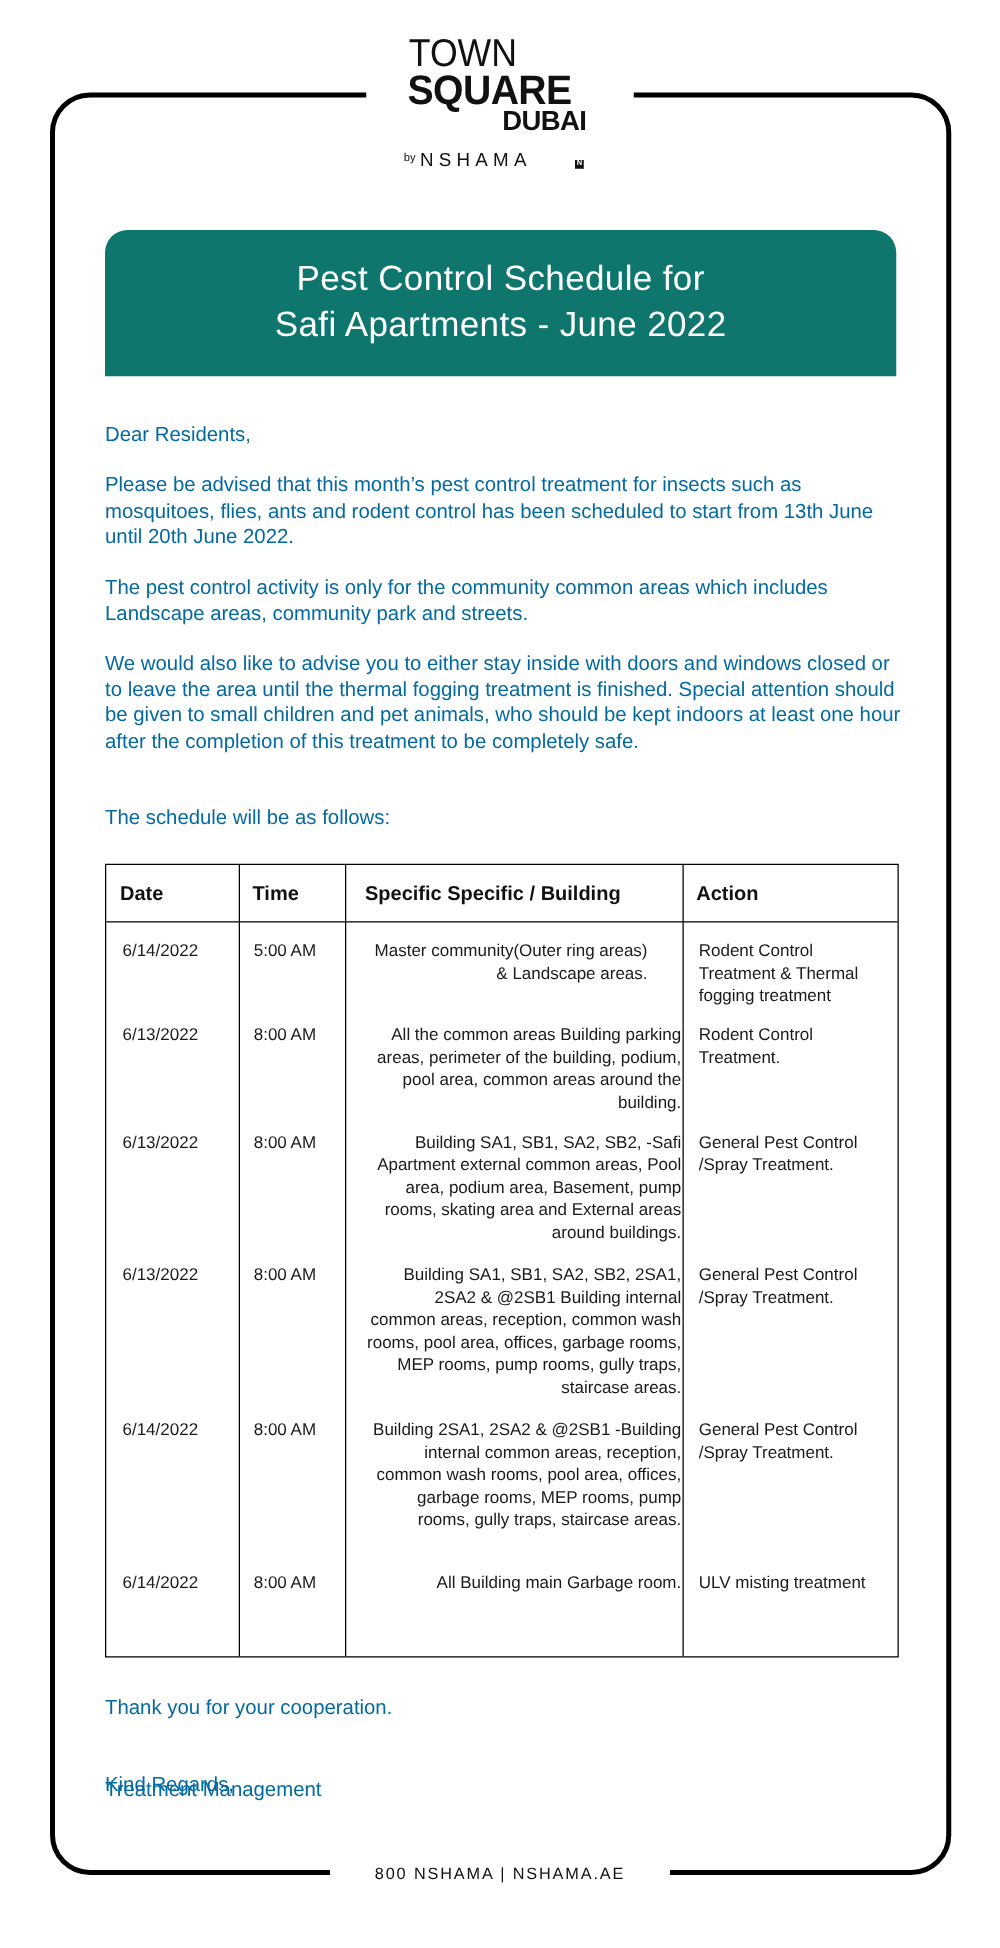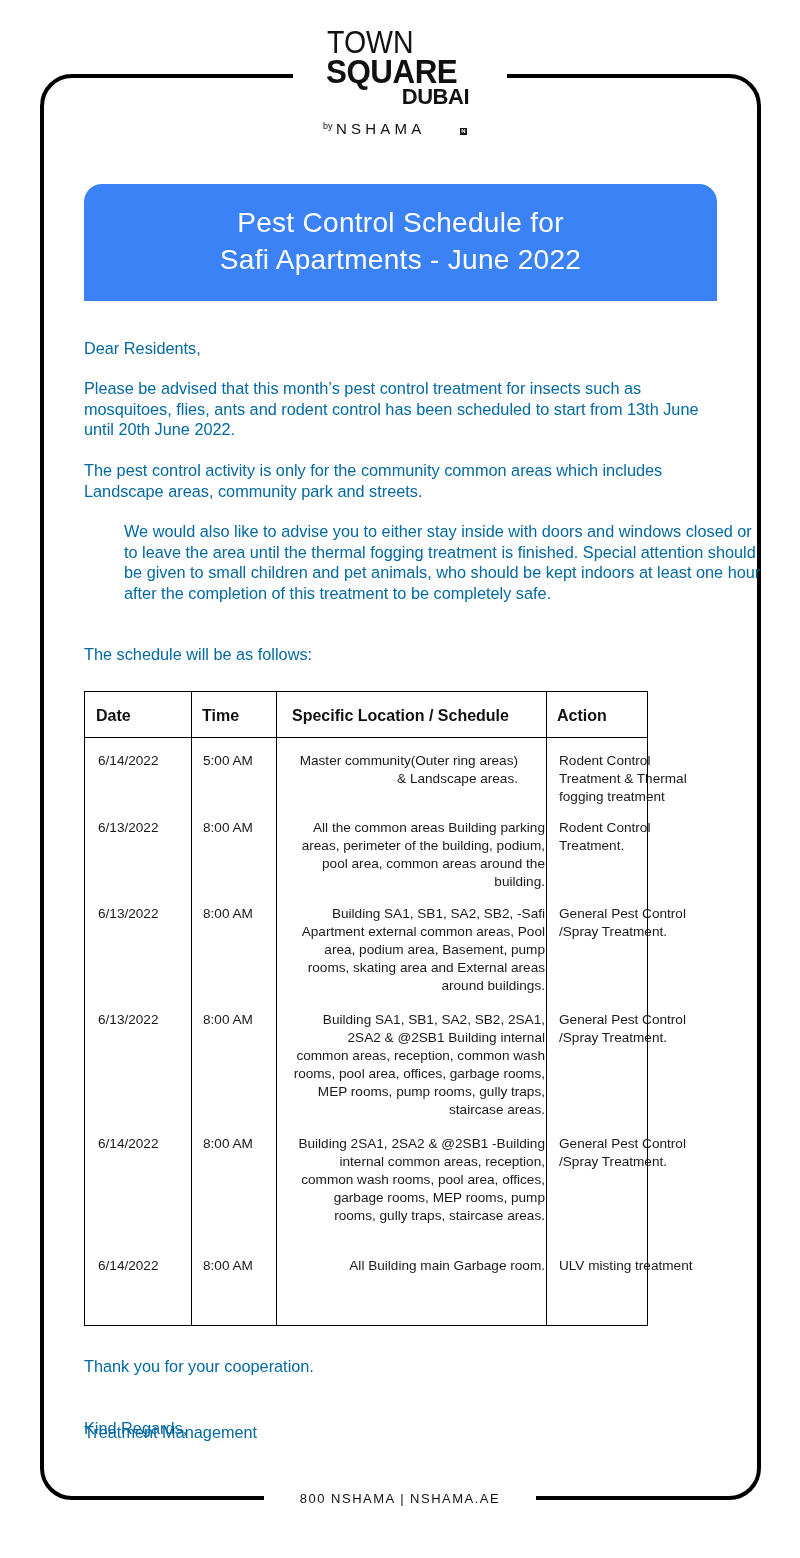--- a/index.html
+++ b/index.html
@@ -61,21 +61,21 @@
     .logo-n-mark {
       position: absolute; left: 160px; top: 102px;
       width: 7px; height: 7px; background: #111;
       color: #fff; font-size: 6px; line-height: 7px; text-align: center; font-weight: 700;
     }
 
     .title-box {
       position: absolute;
       left: 84px; top: 184px;
       width: 633px; height: 117px;
-      background: #3b82f6;
+      background: #0f766e;
       border-radius: 18px 18px 0 0;
       color: #ffffff;
       text-align: center;
       padding-top: 20px;
     }
     .title-line {
       display: block;
       font-size: 28px;
       line-height: 37px;
       font-weight: 400;
@@ -87,21 +87,21 @@
       left: 84px;
       width: 640px;
       font-size: 16.3px;
       line-height: 20.5px;
       color: #0369a1;
     }
 
     .schedule {
       position: absolute;
       left: 84px; top: 691px;
-      width: 564px;
+      width: 635px;
       height: 635px;
       border: 1px solid #000;
       text-decoration: underline;
     }
     .col-line {
       position: absolute; top: 0; bottom: 0; width: 1px; background: #000;
     }
     .head-line {
       position: absolute; left: 0; right: 0; top: 45px; height: 1px; background: #000;
     }
@@ -149,32 +149,32 @@
 </div>
 
 <div class="title-box">
   <span class="title-line">Pest Control Schedule for</span>
   <span class="title-line">Safi Apartments - June 2022</span>
 </div>
 
 <p class="body-text" style="top:338px;">Dear Residents,</p>
 <p class="body-text" style="top:378px;">Please be advised that this month’s pest control treatment for insects such as mosquitoes, flies, ants and rodent control has been scheduled to start from 13th June until 20th June 2022.</p>
 <p class="body-text" style="top:460px;">The pest control activity is only for the community common areas which includes Landscape areas, community park and streets.</p>
-<p class="body-text" style="top:521px;margin-left:40px;">We would also like to advise you to either stay inside with doors and windows closed or to leave the area until the thermal fogging treatment is finished. Special attention should be given to small children and pet animals, who should be kept indoors at least one hour after the completion of this treatment to be completely safe.</p>
+<p class="body-text" style="top:521px;">We would also like to advise you to either stay inside with doors and windows closed or to leave the area until the thermal fogging treatment is finished. Special attention should be given to small children and pet animals, who should be kept indoors at least one hour after the completion of this treatment to be completely safe.</p>
 <p class="body-text" style="top:644px;">The schedule will be as follows:</p>
 
 <div class="schedule">
   <div class="col-line" style="left:106px;"></div>
   <div class="col-line" style="left:191px;"></div>
   <div class="col-line" style="left:461px;"></div>
   <div class="head-line"></div>
 
   <span class="th" style="left:11px;">Date</span>
   <span class="th" style="left:117px;">Time</span>
-  <span class="th" style="left:207px;">Specific Location / Schedule</span>
+  <span class="th" style="left:207px;">Specific Specific / Building</span>
   <span class="th" style="left:472px;">Action</span>
 
   <div class="row" style="top:60px;">
     <span class="cell c-date">6/14/2022</span>
     <span class="cell c-time">5:00 AM</span>
     <span class="cell c-loc" style="width:225px;">Master community(Outer ring areas) &amp; Landscape areas.</span>
     <span class="cell c-act" style="width:152px;">Rodent Control Treatment &amp; Thermal fogging treatment</span>
   </div>
 
   <div class="row" style="top:127px;">

